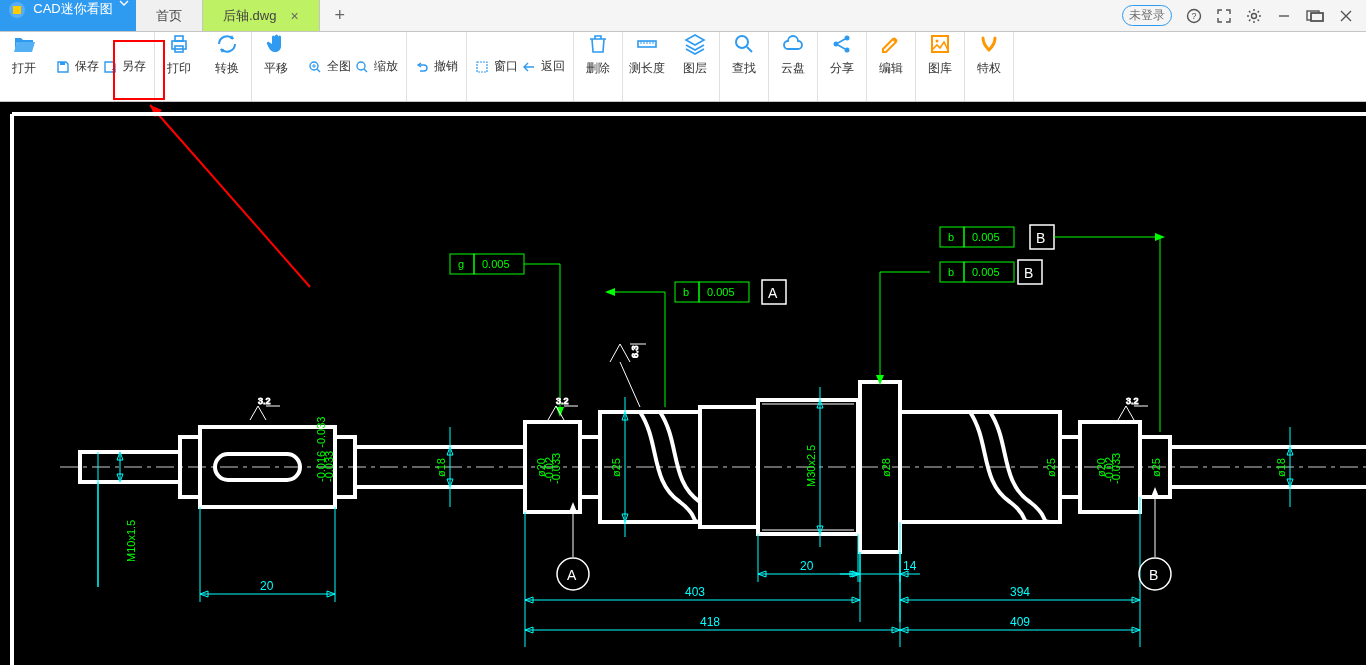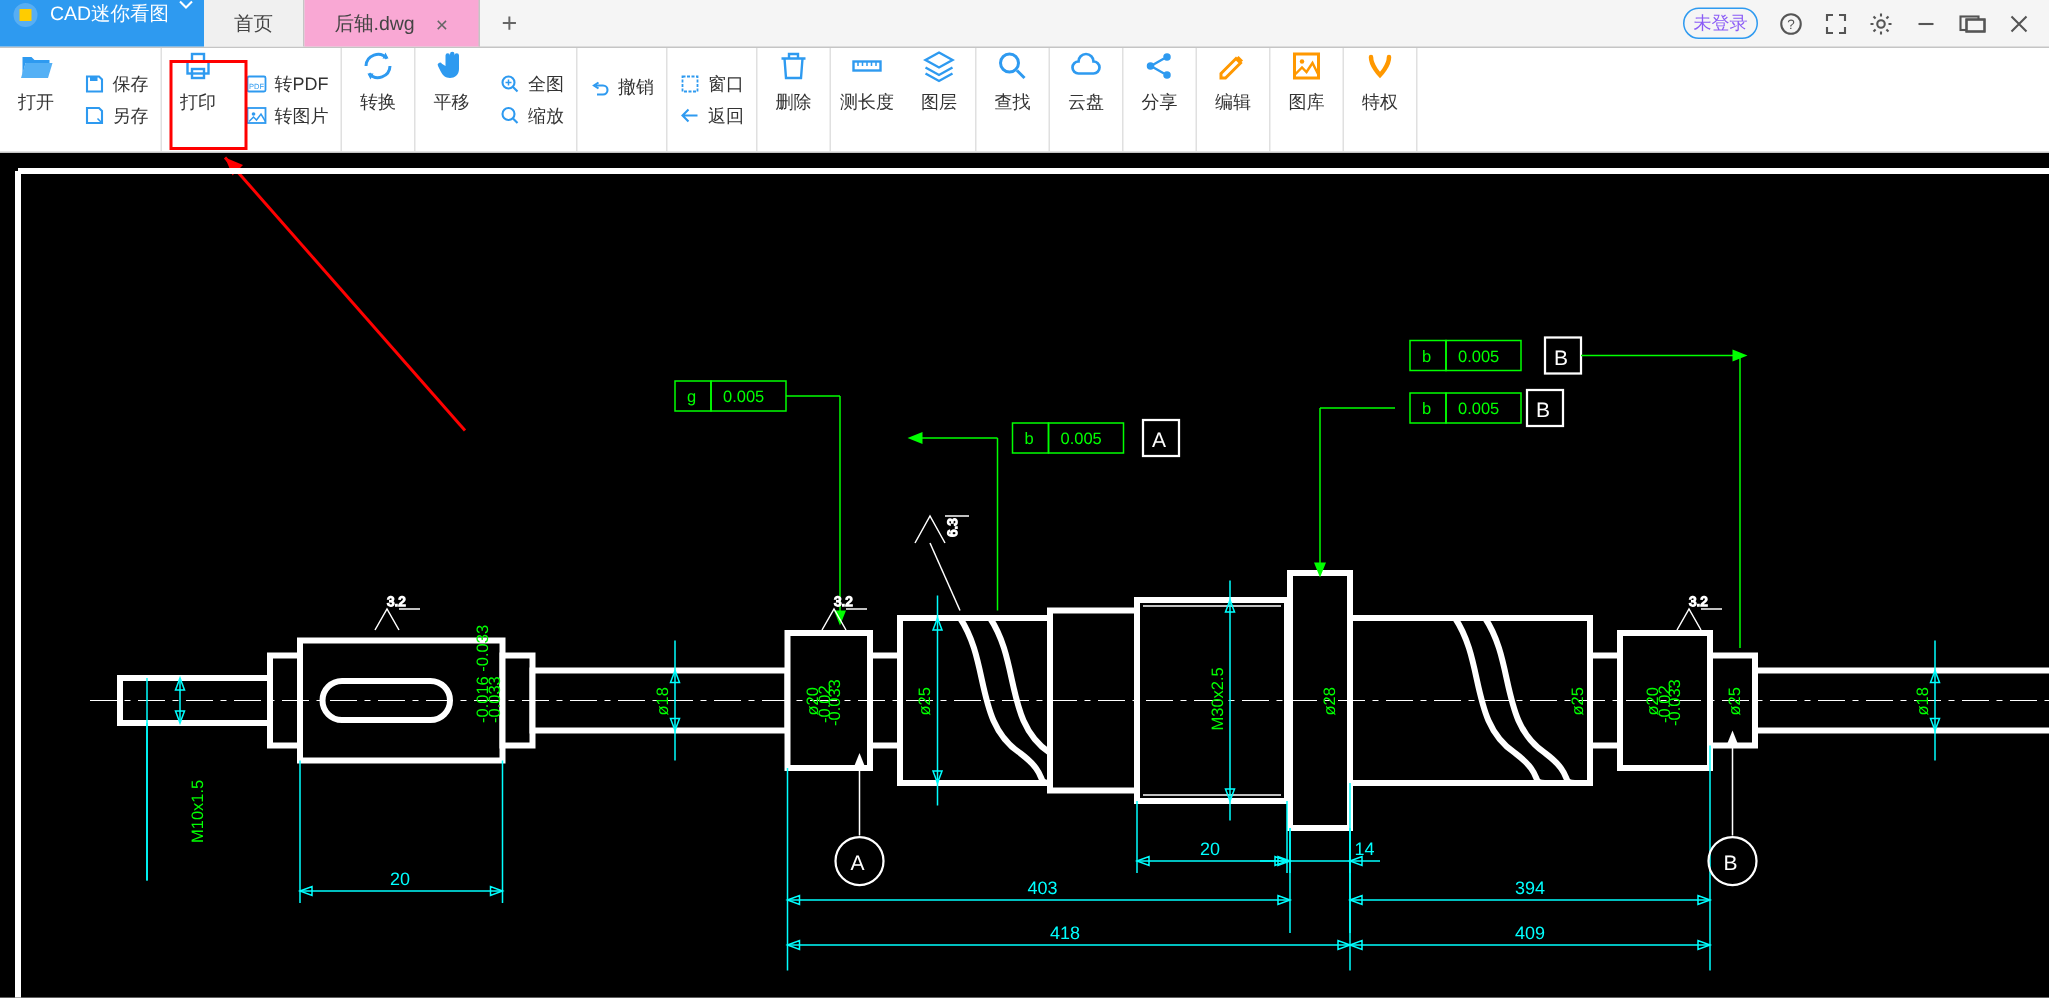--- a/index.html
+++ b/index.html
@@ -1,28 +1,28 @@
 <!DOCTYPE html>
 <html><head>
 <meta charset="utf-8">
 <style>
 html,body{margin:0;padding:0;width:1366px;height:665px;font-family:"Microsoft YaHei",Arial,sans-serif;background:#fff;overflow:hidden}
 .titlebar{height:31px;border-bottom:1px solid #c5c5c5;display:flex;align-items:stretch;background:#f5f5f5}
 .app-btn{width:136px;background:#2e9af0;color:#fff;display:flex;align-items:flex-start;justify-content:center;font-size:13px;gap:6px}
 .app-btn svg{flex:none}
 .tab{padding:12px 20px;display:flex;align-items:center;font-size:13px;color:#444;border-right:1px solid #c5c5c5;background:#f0f0f0;gap:14px;position:relative}
-.tab.active{background:#f9a8d4}
+.tab.active{background:#bef264}
 .tab .close{font-size:14px;color:#666}
 .newtab{width:40px;display:flex;align-items:center;justify-content:center;font-size:18px;color:#666}
 .title-right{margin-left:auto;display:flex;align-items:center;gap:14px;padding-right:12px}
-.login-pill{border:1px solid #2e9af0;color:#8b5cf6;border-radius:11px;font-size:12px;padding:1px 6px}
+.login-pill{border:1px solid #2e9af0;color:#737373;border-radius:11px;font-size:12px;padding:1px 6px}
 .wc{width:16px;height:16px;stroke:#555;stroke-width:1.4;fill:none}
 .wc2{width:18px;height:12px;stroke:#555;stroke-width:1.4;fill:none}
 .toolbar{height:69px;border-bottom:1px solid #c5c5c5;display:flex;align-items:stretch;background:#fff}
-.grp{display:flex;flex-direction:column;justify-content:center;border-right:1px solid #e0e0e0;padding:0 6px}
+.grp{display:flex;flex-direction:row;justify-content:center;border-right:1px solid #e0e0e0;padding:0 6px}
 .mini{display:flex;align-items:center;gap:5px;padding:2px 2px;font-size:12px;color:#333}
 .big{display:flex;flex-direction:column;align-items:center;width:48px;gap:4px;font-size:12px;color:#333;border-right:1px solid #e0e0e0}
 .big.nr{border-right:none}
 .ic{width:20px;height:20px}
 .ic-lg{width:24px;height:24px}
 .mic{width:14px;height:14px}
 .highlight-print{position:absolute;left:113px;top:40px;width:48px;height:56px;border:2px solid #ff0000;pointer-events:none;z-index:5}
 .canvas-wrap{position:relative;height:565px;background:#000;overflow:hidden}
 .canvas-wrap svg{position:absolute;top:0;left:0}
 .vlabel{font-family:Arial;font-size:11px;fill:#00ff00}
@@ -112,37 +112,20 @@
       </div>
   </div>
   <div class="big nr">
     <svg class="ic-lg" viewBox="0 0 24 24">
         <rect x="5" y="9" width="14" height="8" fill="none" stroke="#2e9af0" stroke-width="1.6"></rect>
         <rect x="8" y="4" width="8" height="5" fill="none" stroke="#2e9af0" stroke-width="1.6"></rect>
         <rect x="8" y="14" width="8" height="6" fill="none" stroke="#2e9af0" stroke-width="1.6"></rect>
       </svg>
     <span>打印</span>
   </div>
-  <div class="grp">
-    <div class="mini">
-        <svg class="mic" viewBox="0 0 14 14">
-          <rect x="1" y="2" width="12" height="10" rx="1" fill="none" stroke="#2e9af0" stroke-width="1.2"></rect>
-          <text x="7" y="10" font-size="5" text-anchor="middle" fill="#2e9af0">PDF</text>
-        </svg>
-        <span>转PDF</span>
-      </div>
-    <div class="mini">
-        <svg class="mic" viewBox="0 0 14 14">
-          <rect x="1" y="2" width="12" height="10" fill="none" stroke="#2e9af0" stroke-width="1.2"></rect>
-          <circle cx="5" cy="6" r="1.2" fill="#2e9af0"></circle>
-          <path d="M2 11l3-3 2 2 3-4 3 5" stroke="#2e9af0" fill="none"></path>
-        </svg>
-        <span>转图片</span>
-      </div>
-  </div>
   <div class="big">
     <svg class="ic-lg" viewBox="0 0 24 24">
         <path d="M4 12a8 8 0 0114-5M20 12a8 8 0 01-14 5" fill="none" stroke="#2e9af0" stroke-width="2"></path>
         <path d="M17 3l2 4-4 0zM7 21l-2-4 4 0z" fill="#2e9af0"></path>
       </svg>
     <span>转换</span>
   </div>
   <div class="big nr">
     <svg class="ic-lg" viewBox="0 0 24 24">
         <path d="M8 12V5a1.5 1.5 0 013 0v5V4a1.5 1.5 0 013 0v6V5a1.5 1.5 0 013 0v9c0 4-3 6-6 6s-5-2-6-4l-2-4a1.5 1.5 0 012.6-1.5L8 12z" fill="#2e9af0"></path>

